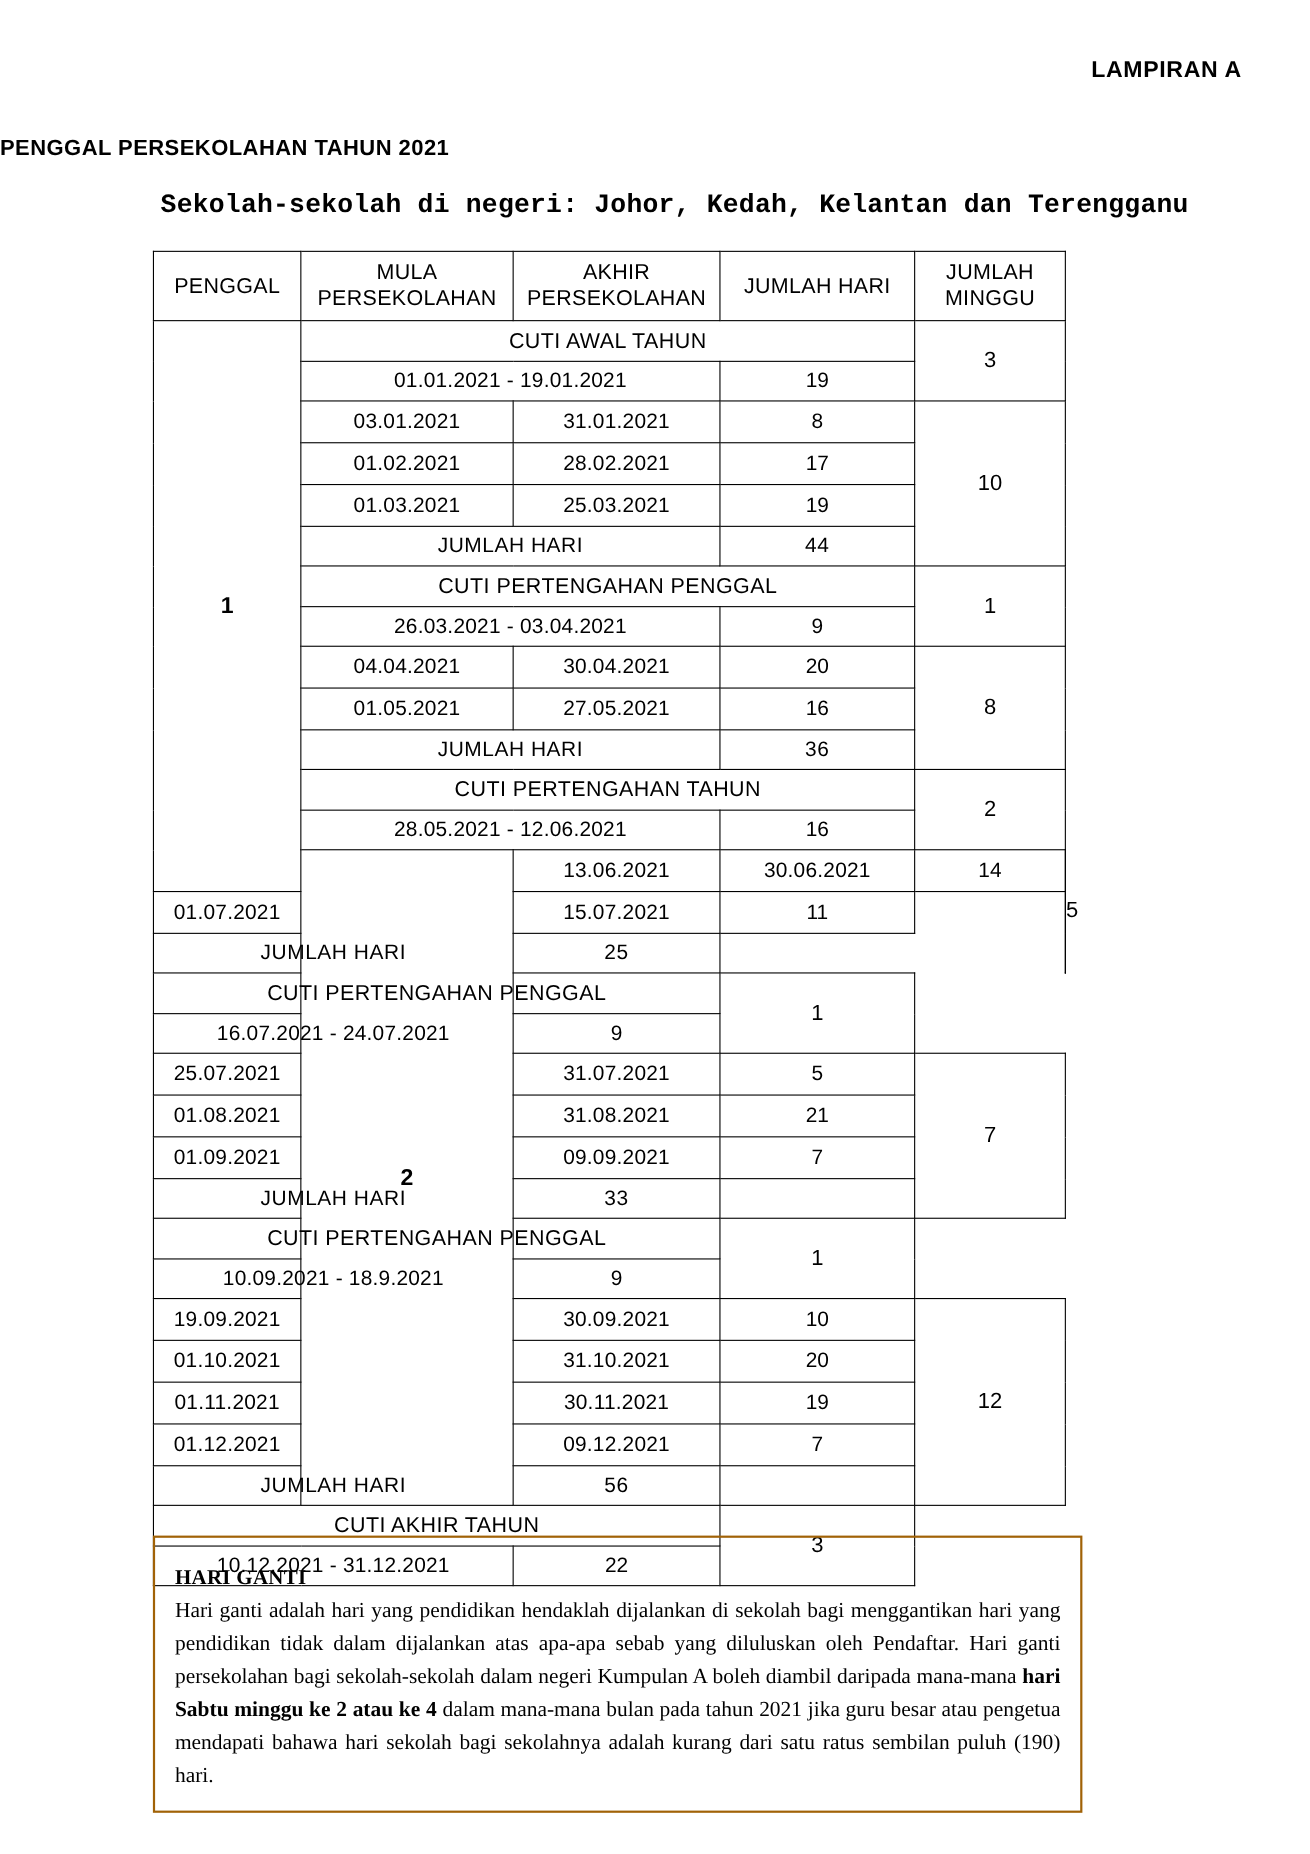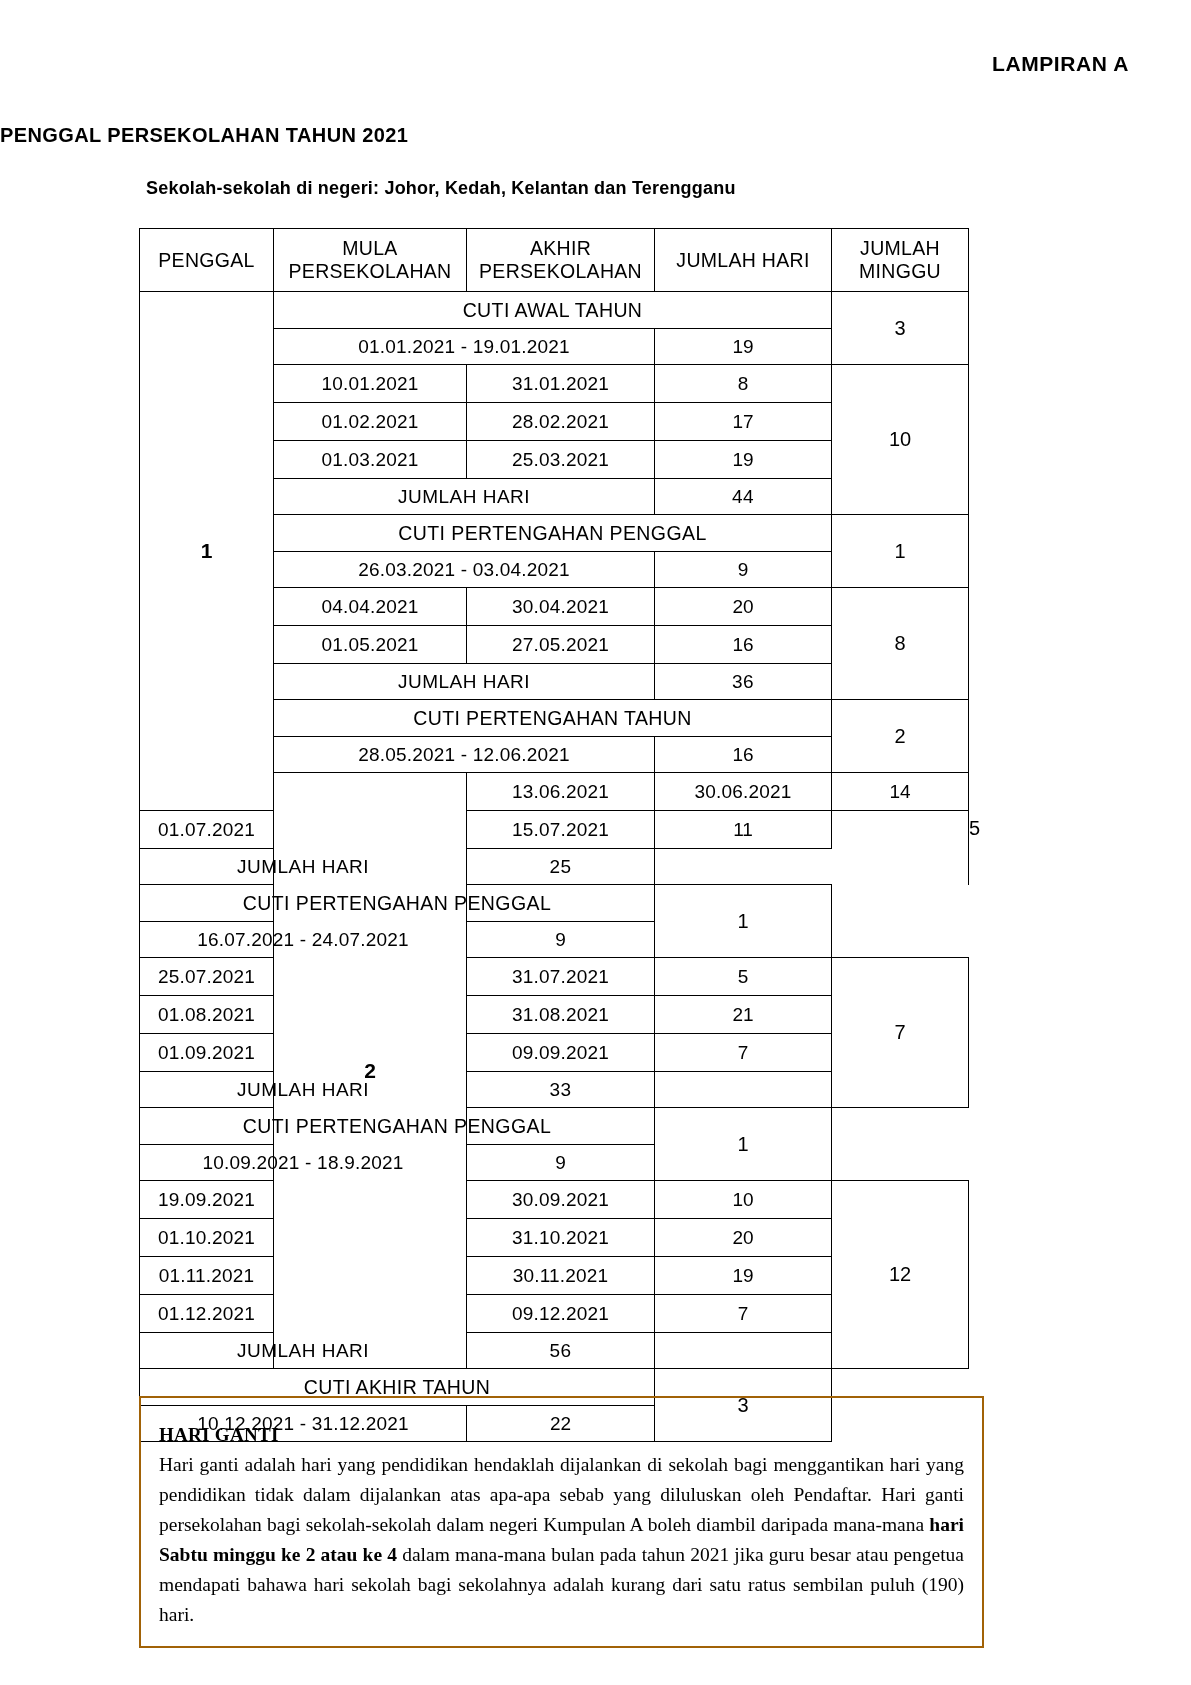--- a/index.html
+++ b/index.html
@@ -45,21 +45,22 @@
     position: absolute;
     top: 174px;
     left: 146px;
     font-weight: bold;
     font-size: 21px;
     line-height: 28px;
     letter-spacing: 0.2px;
   }
   .kumpulan-sub {
     font-weight: bold;
-    font-size: 18px;
+    font-size: 24px;
+    font-family: Liberation Mono, monospace;
   }
 
   
   .cal-wrap {
     position: absolute;
     top: 228px;
     left: 139px;
     width: 829px;
   }
   table.cal {
@@ -189,21 +190,21 @@
           </td>
           <td class="band" colspan="3">CUTI AWAL TAHUN</td>
           <td class="weeks thick-right" rowspan="2">3</td>
         </tr>
         <tr class="row-h-sm">
           <td class="rangecell" colspan="2">01.01.2021  -  19.01.2021</td>
           <td class="days">19</td>
         </tr>
 
         <tr class="row-h">
-          <td class="dates thick-top">10.01.2021</td>
+          <td class="dates thick-top">03.01.2021</td>
           <td class="dates thick-top">31.01.2021</td>
           <td class="days thick-top">8</td>
           <td class="weeks thick-right thick-top" rowspan="4">10</td>
         </tr>
         <tr class="row-h">
           <td class="dates">01.02.2021</td>
           <td class="dates">28.02.2021</td>
           <td class="days">17</td>
         </tr>
         <tr class="row-h">

